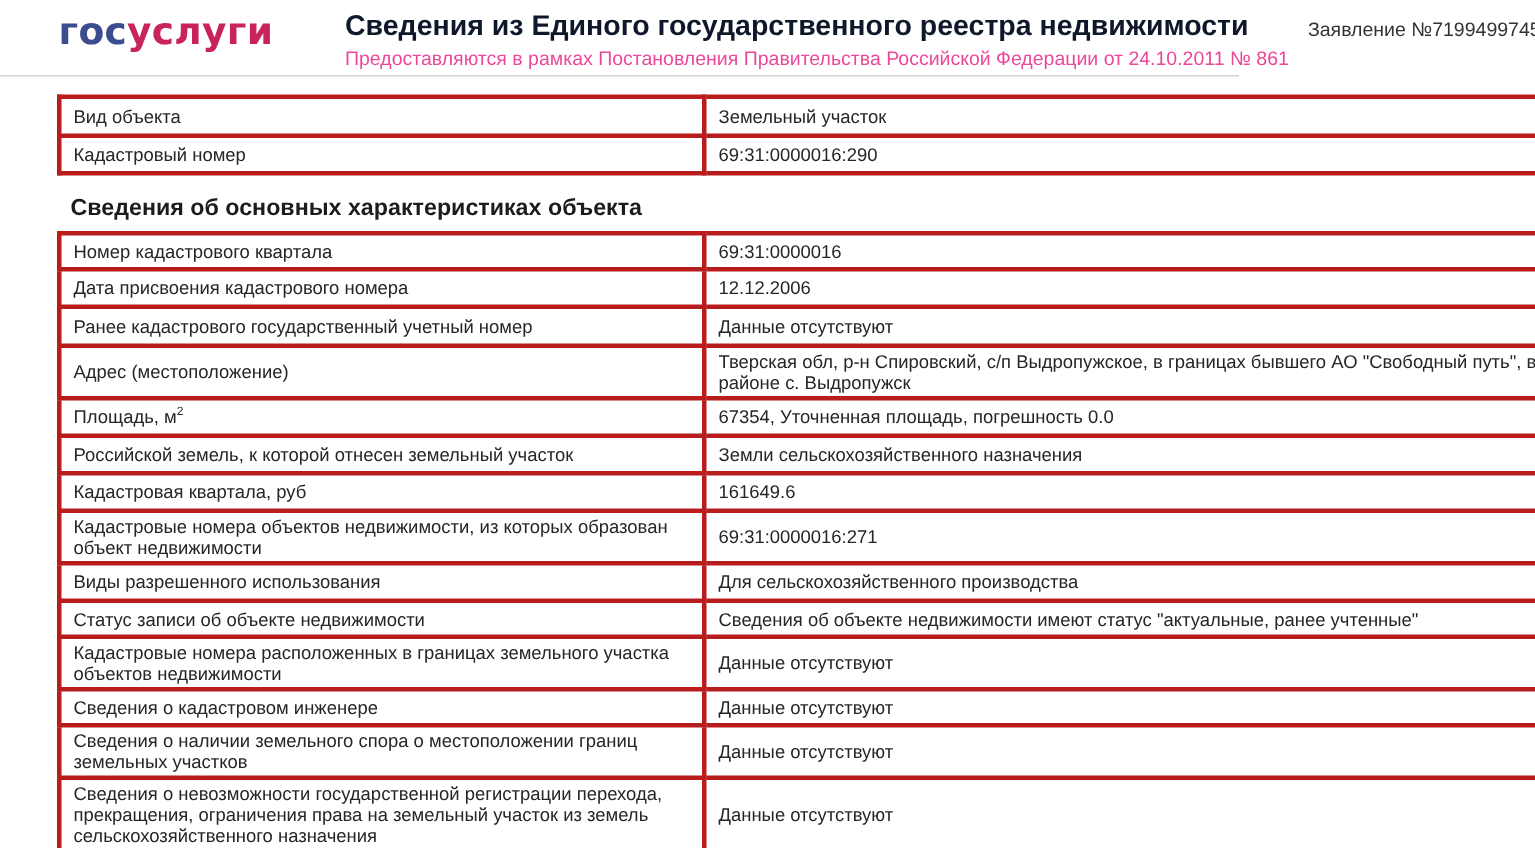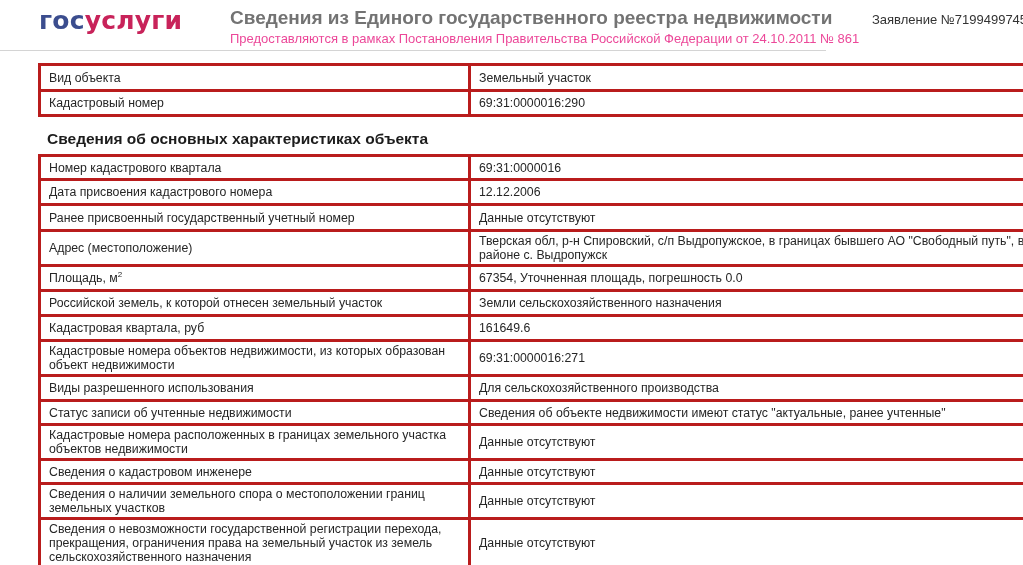--- a/index.html
+++ b/index.html
@@ -31,21 +31,21 @@
       line-height: 30px;
     }
     .logo .gos { color: #3b4d8e; }
     .logo .uslugi { color: #c8235a; }
     .doc-title {
       position: absolute;
       left: 230px;
       top: 6px;
       font-size: 19px;
       font-weight: bold;
-      color: #737373;
+      color: #0f172a;
       white-space: nowrap;
       line-height: 24px;
     }
     .doc-subtitle {
       position: absolute;
       left: 230px;
       top: 31px;
       font-size: 13px;
       color: #ec4899;
       white-space: nowrap;
@@ -122,21 +122,21 @@
     <tbody>
       <tr style="height:24px">
         <td class="label">Номер кадастрового квартала</td>
         <td class="value">69:31:0000016</td>
       </tr>
       <tr style="height:25px">
         <td class="label">Дата присвоения кадастрового номера</td>
         <td class="value">12.12.2006</td>
       </tr>
       <tr style="height:26px">
-        <td class="label">Ранее присвоенный государственный учетный номер</td>
+        <td class="label">Ранее кадастрового государственный учетный номер</td>
         <td class="value">Данные отсутствуют</td>
       </tr>
       <tr style="height:31px">
         <td class="label">Адрес (местоположение)</td>
         <td class="value">Тверская обл, р-н Спировский, с/п Выдропужское, в границах бывшего АО "Свободный путь", в районе с. Выдропужск</td>
       </tr>
       <tr style="height:25px">
         <td class="label"><span>Площадь, м</span><sup>2</sup></td>
         <td class="value">67354, Уточненная площадь, погрешность 0.0</td>
       </tr>
@@ -150,21 +150,21 @@
       </tr>
       <tr style="height:31px">
         <td class="label">Кадастровые номера объектов недвижимости, из которых образован объект недвижимости</td>
         <td class="value">69:31:0000016:271</td>
       </tr>
       <tr style="height:25px">
         <td class="label">Виды разрешенного использования</td>
         <td class="value">Для сельскохозяйственного производства</td>
       </tr>
       <tr style="height:24px">
-        <td class="label">Статус записи об учтенные недвижимости</td>
+        <td class="label">Статус записи об объекте недвижимости</td>
         <td class="value">Сведения об объекте недвижимости имеют статус "актуальные, ранее учтенные"</td>
       </tr>
       <tr style="height:31px">
         <td class="label">Кадастровые номера расположенных в границах земельного участка объектов недвижимости</td>
         <td class="value">Данные отсутствуют</td>
       </tr>
       <tr style="height:24px">
         <td class="label">Сведения о кадастровом инженере</td>
         <td class="value">Данные отсутствуют</td>
       </tr>

